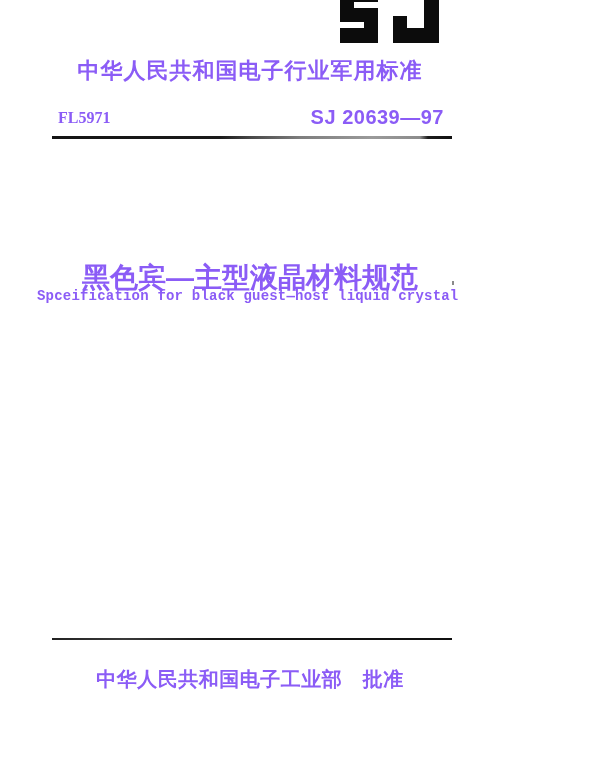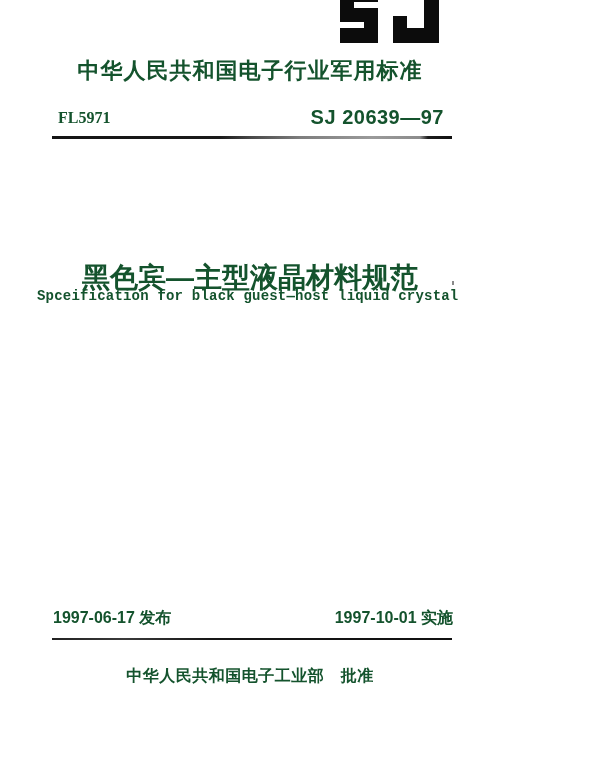--- a/index.html
+++ b/index.html
@@ -3,21 +3,21 @@
 <meta charset="utf-8">
 <style>
   html,body{margin:0;padding:0;background:#e8e8e8;}
   .page{
     position:relative;
     width:600px;height:769px;
     margin:0 auto;
     background:#ffffff;
     overflow:hidden;
     font-family:"Liberation Sans","DejaVu Sans",sans-serif;
-    color:#14532d;
+    color:#8b5cf6;
   }
   .sj-logo{
     position:absolute;left:336px;top:-13px;width:110px;height:58px;
   }
   .std-category{
     position:absolute;top:56px;left:50px;width:400px;
     text-align:center;
     font-size:22px;font-weight:bold;letter-spacing:1px;
     white-space:nowrap;
   }
@@ -55,21 +55,21 @@
     display:flex;justify-content:space-between;align-items:baseline;
     font-size:16px;font-weight:bold;
   }
   .rule-bottom{
     position:absolute;top:638px;left:52px;width:400px;height:2px;
     background:linear-gradient(to right,#222 0%,#3a3a3a 18%,#161616 40%,#101010 100%);
   }
   .approval-line{
     position:absolute;top:666px;left:50px;width:400px;
     text-align:center;
-    font-size:16px;font-weight:bold;letter-spacing:0.5px;
+    font-size:20px;font-weight:bold;letter-spacing:0.5px;
     white-space:nowrap;
   }
   .speck{
     position:absolute;left:452px;top:281px;width:2px;height:4px;
     background:#8a8a8a;
   }
 </style>
 </head>
 <body>
 
@@ -91,24 +91,20 @@
     <span class="class-code">FL5971</span>
     <span class="std-number">SJ 20639—97</span>
   </div>
 
   <div class="rule-top"></div>
 
   <div class="cn-title">黑色宾—主型液晶材料规范</div>
 
   <div class="en-subtitle">Spceification for black guest—host liquid crystal</div>
 
-  <div class="dates-row">
-    <span>1997-06-17 发布</span>
-    <span>1997-10-01 实施</span>
-  </div>
 
   <div class="rule-bottom"></div>
 
   <div class="approval-line">中华人民共和国电子工业部　批准</div>
 
   <div class="speck"></div>
 
 </div>
 
 </body></html>

